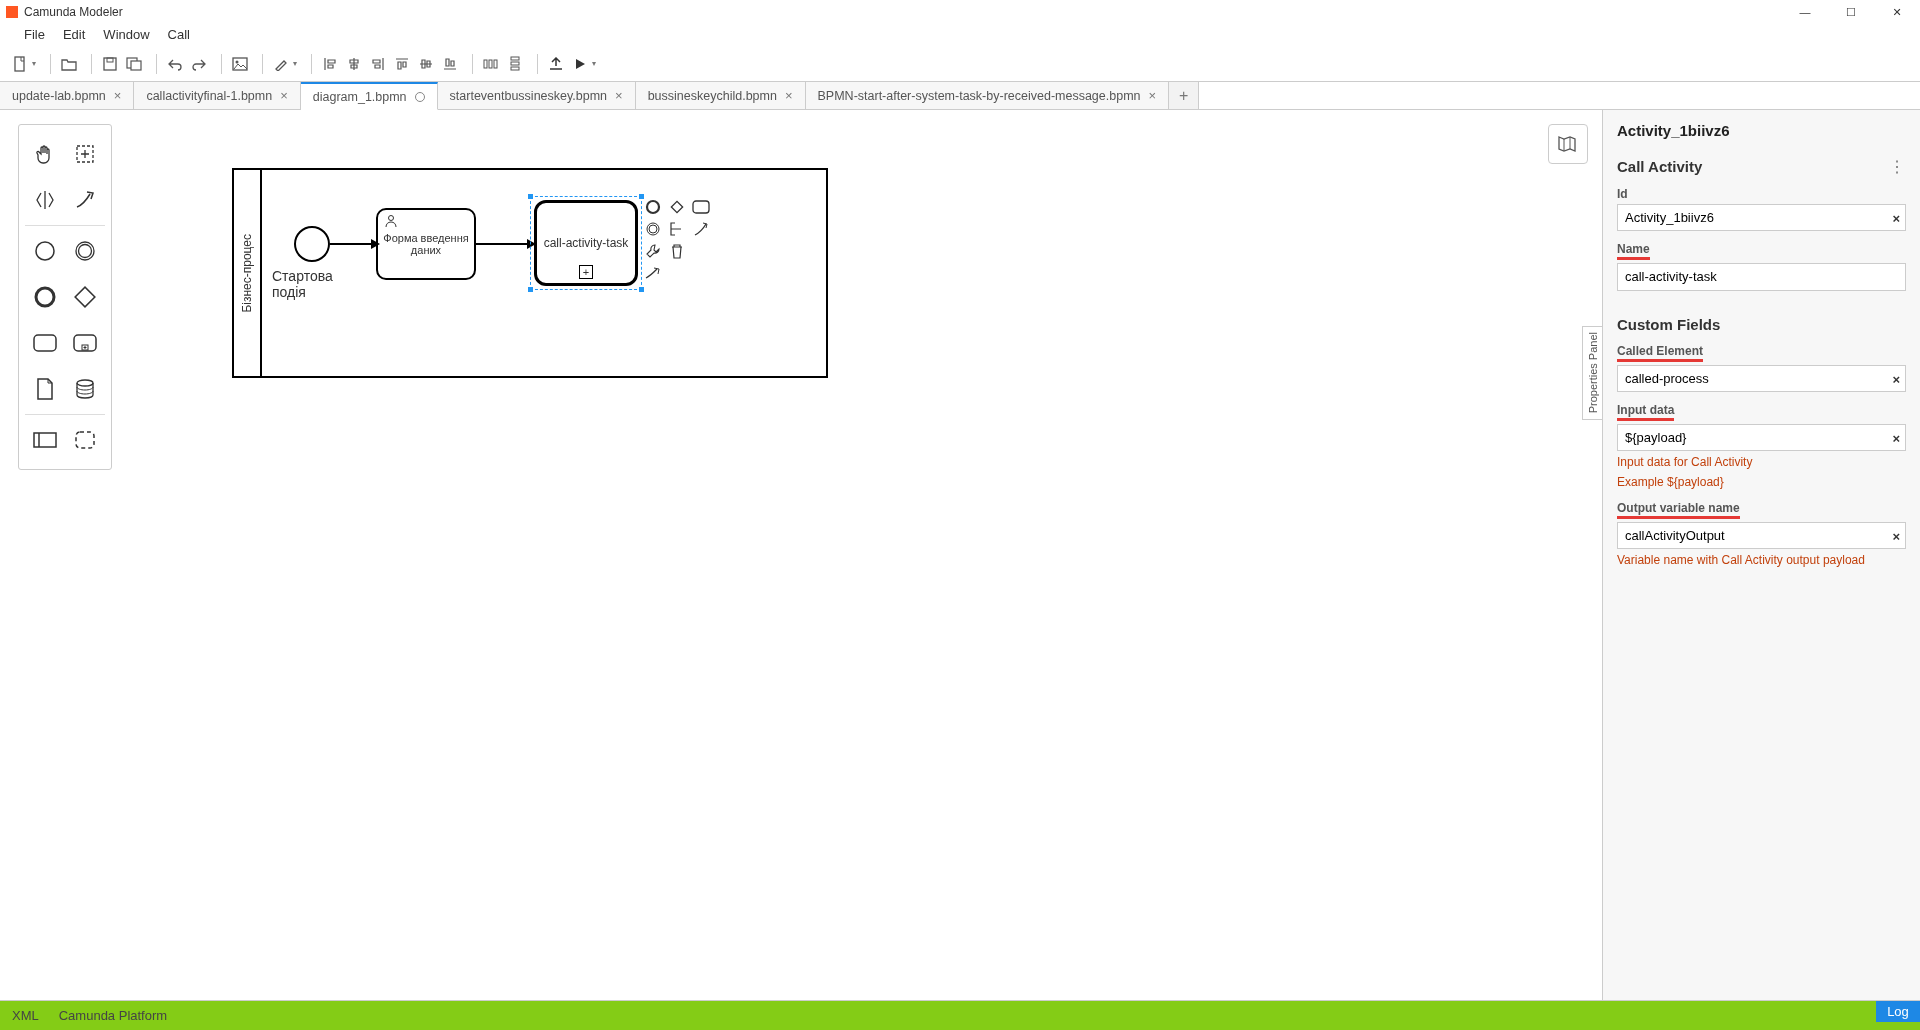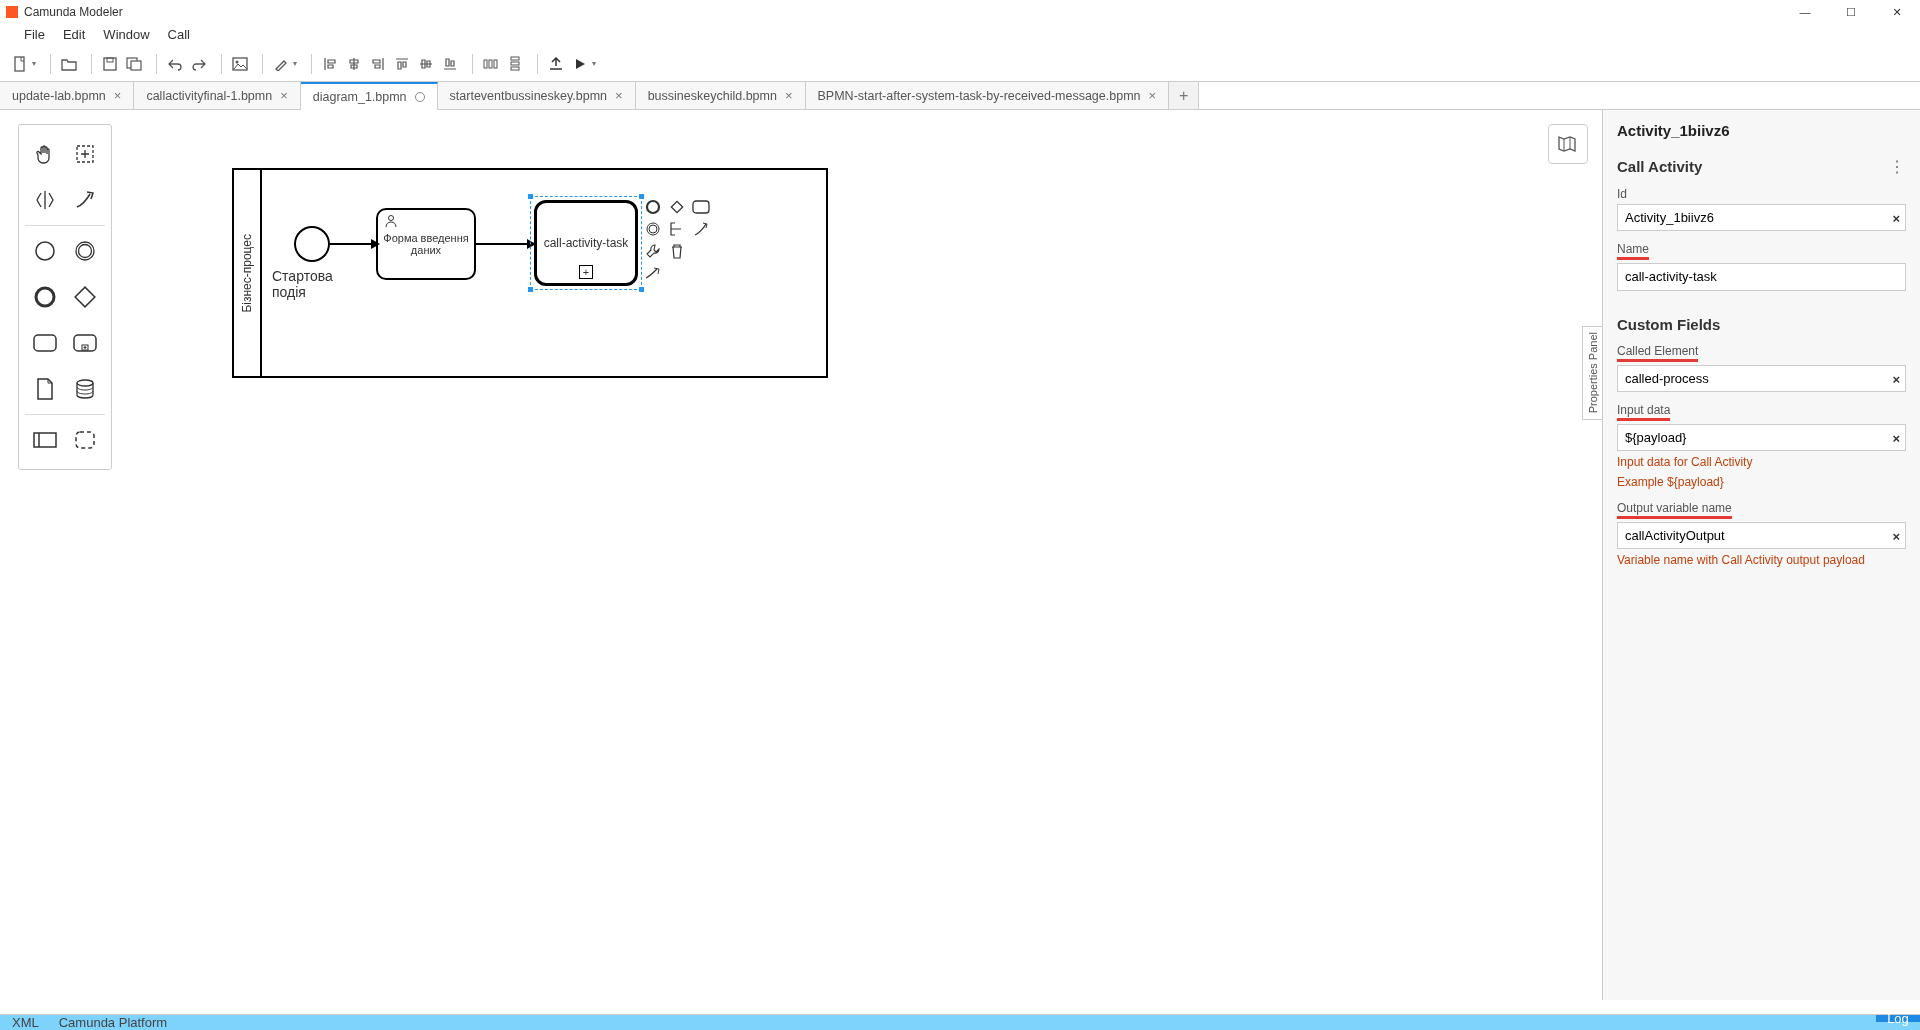--- a/index.html
+++ b/index.html
@@ -49,28 +49,28 @@
 .props{width:318px;border-left:1px solid #ccc;background:#f7f7f7;display:flex;flex-direction:column;overflow:hidden}
 .props-header{padding:12px 14px 6px;background:#f7f7f7}
 .props-header h2{font-size:15px;font-weight:bold;color:#222}
 .props-tabs{display:flex;padding:0 10px;border-bottom:1px solid #ccc;background:#f7f7f7}
 .props-tab{padding:5px 14px;font-size:12px;color:#555;border:1px solid #ccc;border-bottom:none;background:#fff;position:relative;top:1px;border-top:2px solid #1e88e5}
 .props-body{flex:1;overflow:auto;padding:0}
 .group-head{padding:12px 14px 10px;display:flex;align-items:center;justify-content:space-between}
 .group-head h3{font-size:15px;font-weight:bold;color:#333}
 .group-dots{font-size:16px;color:#777;letter-spacing:1px}
 .field-block{padding:0 14px 10px}
-.field-label{font-size:12px;color:#555;font-weight:normal;margin-bottom:3px;display:inline-block}
+.field-label{font-size:12px;color:#555;font-weight:bold;margin-bottom:3px;display:inline-block}
 .field-label.hl{border-bottom:3px solid #e53935;padding-bottom:1px}
 .field-input{width:100%;position:relative}
 .field-input input,.field-input textarea{width:100%;border:1px solid #ccc;padding:5px 26px 5px 7px;font-size:13px;background:#fff;font-family:inherit;resize:none}
 .field-input textarea{height:28px;line-height:16px}
 .field-clear{position:absolute;right:6px;top:50%;transform:translateY(-50%);font-size:13px;color:#333;font-weight:bold}
 .field-desc{font-size:12px;color:#c2410c;margin-top:4px;line-height:1.3}
-.statusbar{position:absolute;left:0;right:0;bottom:0;height:16px;border-top:1px solid #ccc;display:flex;align-items:center;padding:0 12px;font-size:13px;color:#444;background:#7dd3fc}
+.statusbar{position:absolute;left:0;right:0;bottom:0;height:30px;border-top:1px solid #ccc;display:flex;align-items:center;padding:0 12px;font-size:13px;color:#444;background:#84cc16}
 .statusbar .log{position:absolute;right:0;top:0;bottom:8px;width:44px;background:#1e88e5;color:#fff;display:flex;align-items:center;justify-content:center;font-size:13px}
 svg{display:block}
 </style>
 </head>
 <body>
 
 <div class="titlebar">
   <span class="app-icon"></span>
   <span class="title">Camunda Modeler</span>
   <div class="win-controls">

